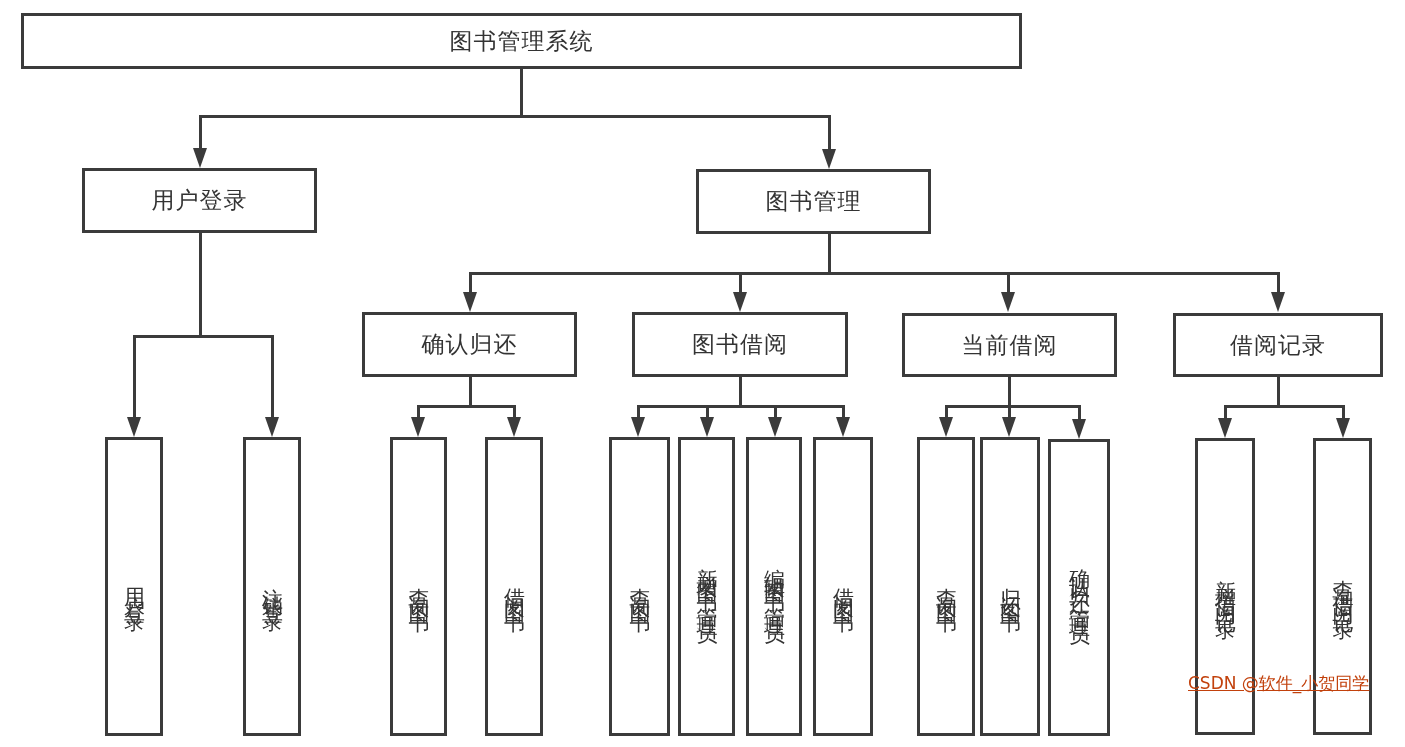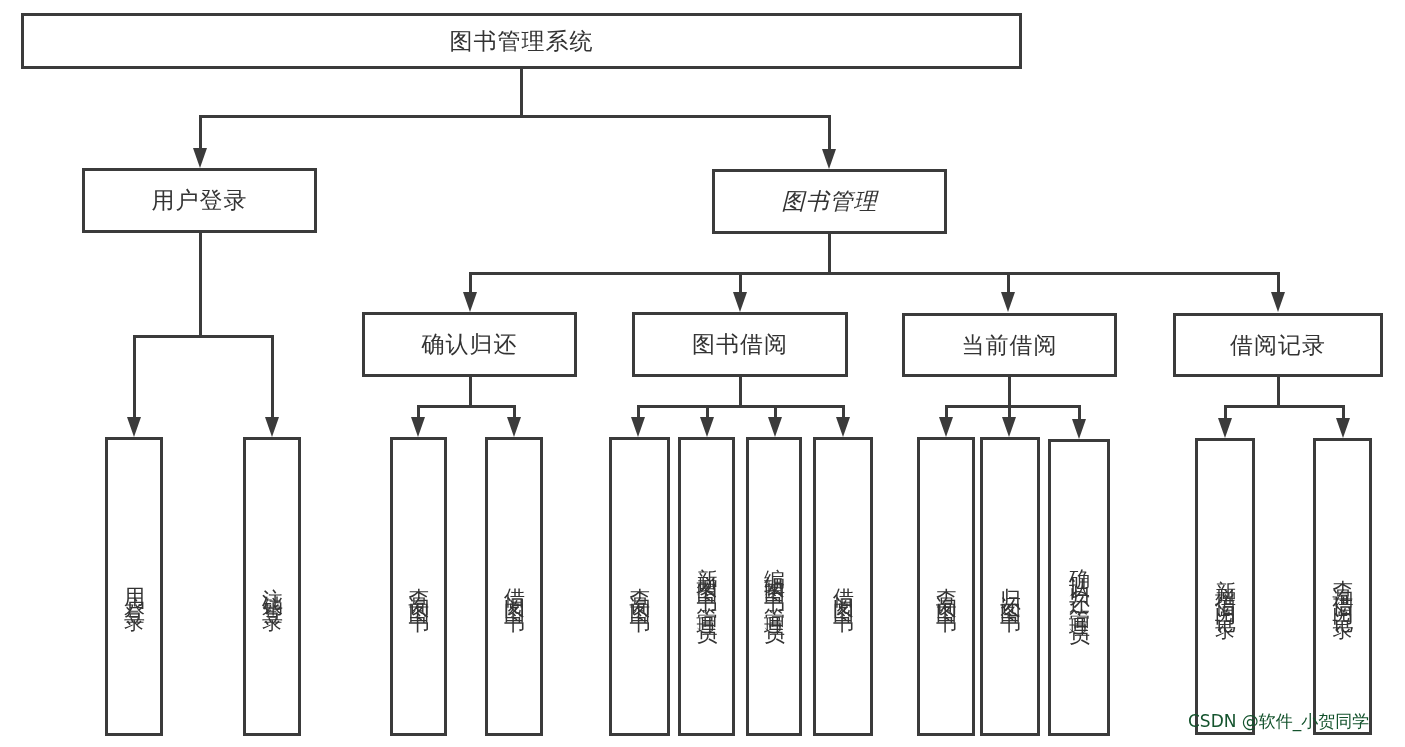--- a/index.html
+++ b/index.html
@@ -38,37 +38,38 @@
     position: absolute;
     width: 0;
     height: 0;
     border-left: 7px solid transparent;
     border-right: 7px solid transparent;
     border-top: 20px solid #3b3b3b;
   }
   .watermark {
     position: absolute;
     left: 1188px;
-    top: 710px;
+    top: 672px;
     font-size: 17px;
-    color: #14532d;
+    color: #c2410c;
     white-space: nowrap;
     z-index: 5;
+    text-decoration: underline;
   }
 </style>
 </head>
 <body>
 
 <div id="canvas">
 
   <div class="box hbox" style="left:21px; top:13px; width:1001px; height:56px;">图书管理系统</div>
 
   <div class="box hbox" style="left:82px; top:168px; width:235px; height:65px;">用户登录</div>
 
-  <div class="box hbox" style="left:712px; top:169px; width:235px; height:65px;font-style:italic;">图书管理</div>
+  <div class="box hbox" style="left:696px; top:169px; width:235px; height:65px;">图书管理</div>
 
   <div class="box hbox" style="left:362px; top:312px; width:215px; height:65px;">确认归还</div>
 
   <div class="box hbox" style="left:902px; top:313px; width:215px; height:64px;">当前借阅</div>
 
   <div class="box hbox" style="left:632px; top:312px; width:216px; height:65px;">图书借阅</div>
 
   <div class="box hbox" style="left:1173px; top:313px; width:210px; height:64px;">借阅记录</div>
 
   <div class="box vbox" style="left:105px; top:437px; width:58px; height:299px;">用户登录</div>

